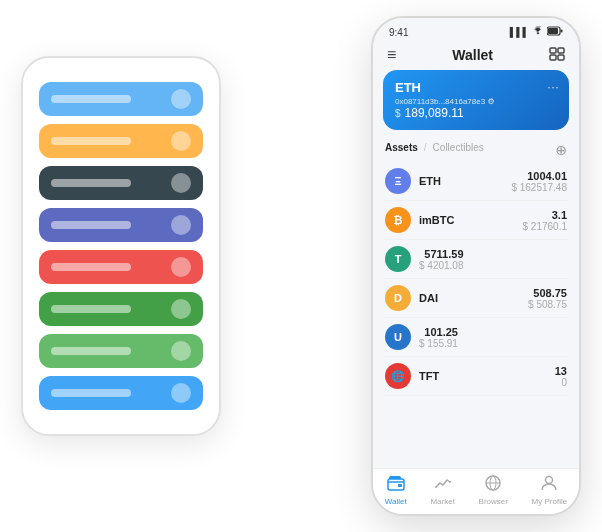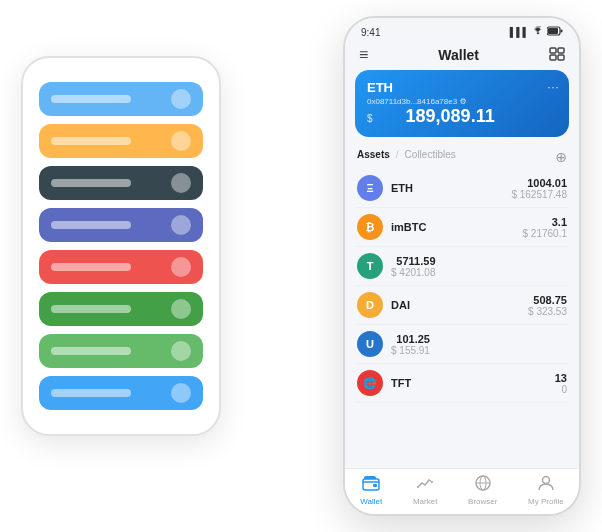--- a/index.html
+++ b/index.html
@@ -54,21 +54,21 @@
       height: 20px;
       border-radius: 50%;
       background: rgba(255,255,255,0.4);
     }
 
     
     .front-phone {
       position: absolute;
       right: 0;
       top: 0;
-      width: 238px;
+      width: 210px;
       height: 500px;
       background: #f5f6fa;
       border-radius: 32px;
       border: 2px solid #d8d8d8;
       box-shadow: 0 12px 40px rgba(0,0,0,0.15);
       overflow: hidden;
       display: flex;
       flex-direction: column;
     }
 
@@ -124,23 +124,22 @@
     .eth-card-title {
       font-size: 13px;
       font-weight: 700;
       margin-bottom: 2px;
     }
     .eth-card-address {
       font-size: 8px;
       opacity: 0.8;
     }
     .eth-card-amount {
-      font-size: 18px;
-      font-weight: 700;
-      margin-left: 29px;
+      font-size: 12px;
+      font-weight: 400;
     }
     .eth-card-dollar {
       font-size: 10px;
       opacity: 0.8;
       margin-right: 2px;
     }
     .eth-card-menu {
       position: absolute;
       top: 10px;
       right: 10px;
@@ -395,21 +394,21 @@
           <div class="token-amount">5711.59</div>
           <div class="token-usd">$ 4201.08</div>
         </div>
       </div>
 
       <div class="token-item">
         <div class="token-logo dai-logo">D</div>
         <span class="token-name">DAI</span>
         <div class="token-amounts">
           <div class="token-amount">508.75</div>
-          <div class="token-usd">$ 323.53</div>
+          <div class="token-usd">$ 508.75</div>
         </div>
       </div>
 
       <div class="token-item">
         <div class="token-logo usdc-logo">U</div>
         <div class="token-amounts">
           <div class="token-amount">101.25</div>
           <div class="token-usd">$ 155.91</div>
         </div>
       </div>

